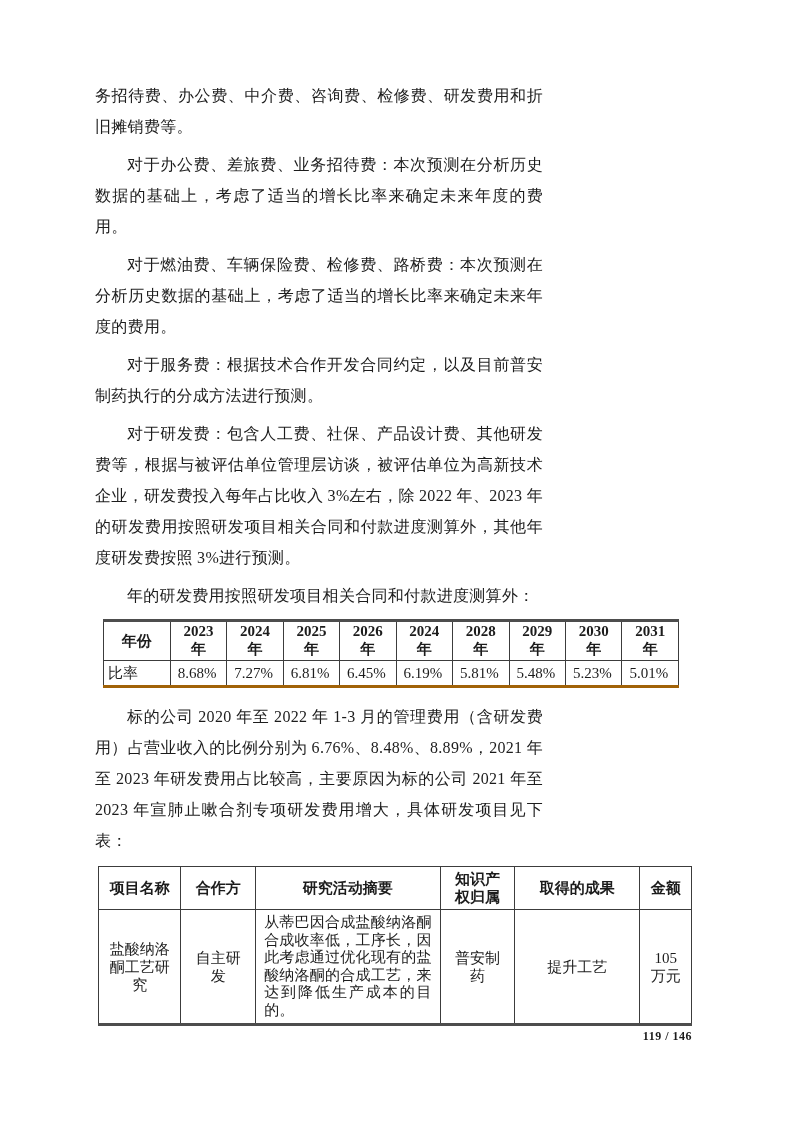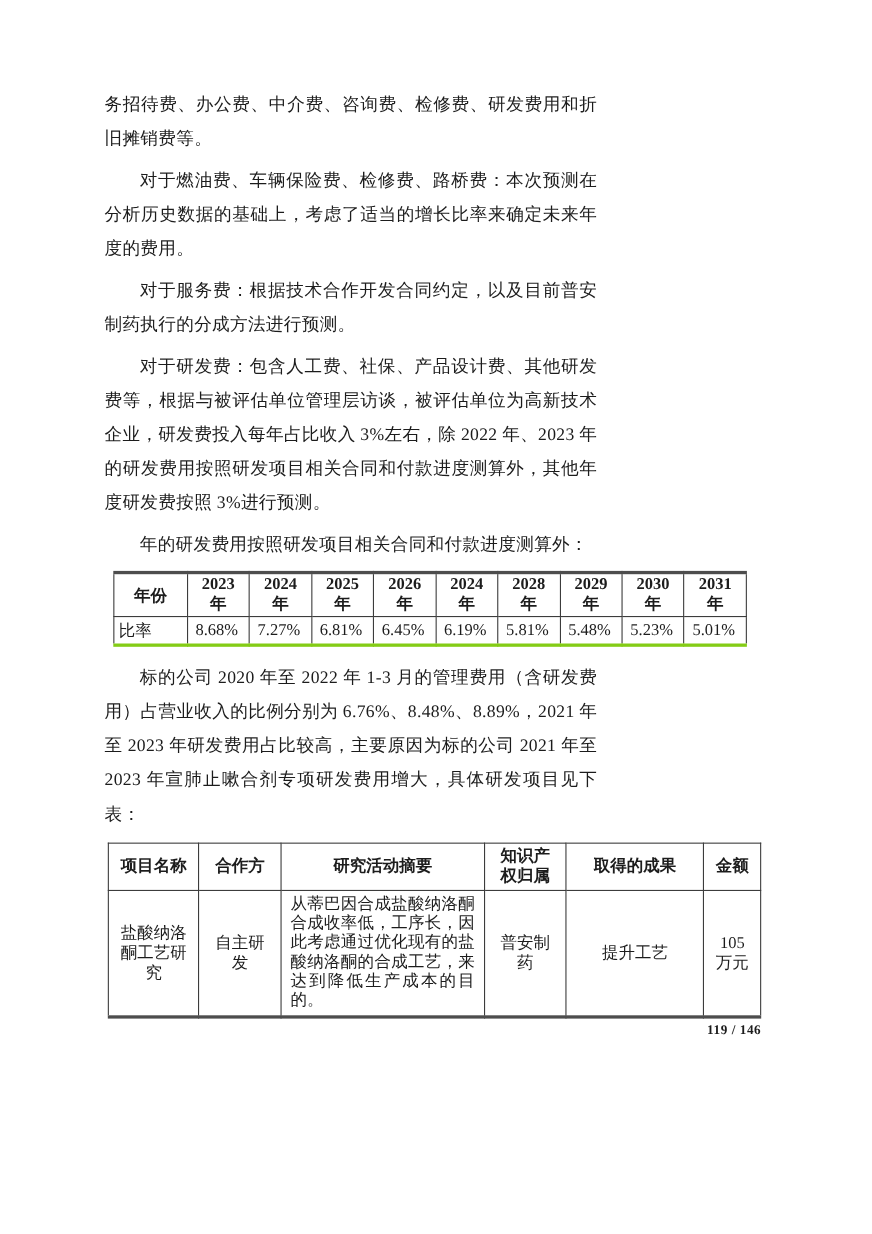--- a/index.html
+++ b/index.html
@@ -25,21 +25,21 @@
   .body-text p.no-indent { text-indent: 0; }
 
   
   table.ratio-table {
     border-collapse: collapse;
     width: 576px;
     margin: 8px 0 13px 8px;
     font-size: 15px;
     table-layout: fixed;
     border-top: 3px solid #4d4d4d;
-    border-bottom: 3px solid #84cc16;
+    border-bottom: 3px solid #a16207;
   }
   table.ratio-table th, table.ratio-table td {
     border: 1px solid #3c3c3c;
     height: 26px;
     padding: 1px 4px;
     vertical-align: middle;
   }
   table.ratio-table th { font-weight: bold; text-align: center; }
   table.ratio-table td { text-align: left; padding-left: 7px; }
   table.ratio-table td.rowhead { text-align: left; padding-left: 4px; }
@@ -72,20 +72,21 @@
     margin-top: 3px;
     letter-spacing: 0.5px;
   }
 </style>
 </head>
 <body>
 
 <div class="page">
   <div class="body-text">
     <p class="no-indent">务招待费、办公费、中介费、咨询费、检修费、研发费用和折旧摊销费等。</p>
+    <p class="indent">对于办公费、差旅费、业务招待费：本次预测在分析历史数据的基础上，考虑了适当的增长比率来确定未来年度的费用。</p>
     <p class="indent">对于燃油费、车辆保险费、检修费、路桥费：本次预测在分析历史数据的基础上，考虑了适当的增长比率来确定未来年度的费用。</p>
     <p class="indent">对于服务费：根据技术合作开发合同约定，以及目前普安制药执行的分成方法进行预测。</p>
     <p class="indent">对于研发费：包含人工费、社保、产品设计费、其他研发费等，根据与被评估单位管理层访谈，被评估单位为高新技术企业，研发费投入每年占比收入 3%左右，除 2022 年、2023 年的研发费用按照研发项目相关合同和付款进度测算外，其他年度研发费按照 3%进行预测。</p>
     <p class="indent">年的研发费用按照研发项目相关合同和付款进度测算外：</p>
   </div>
 
   <table class="ratio-table">
     <colgroup>
       <col style="width:11.6%">
       <col style="width:9.82%">

